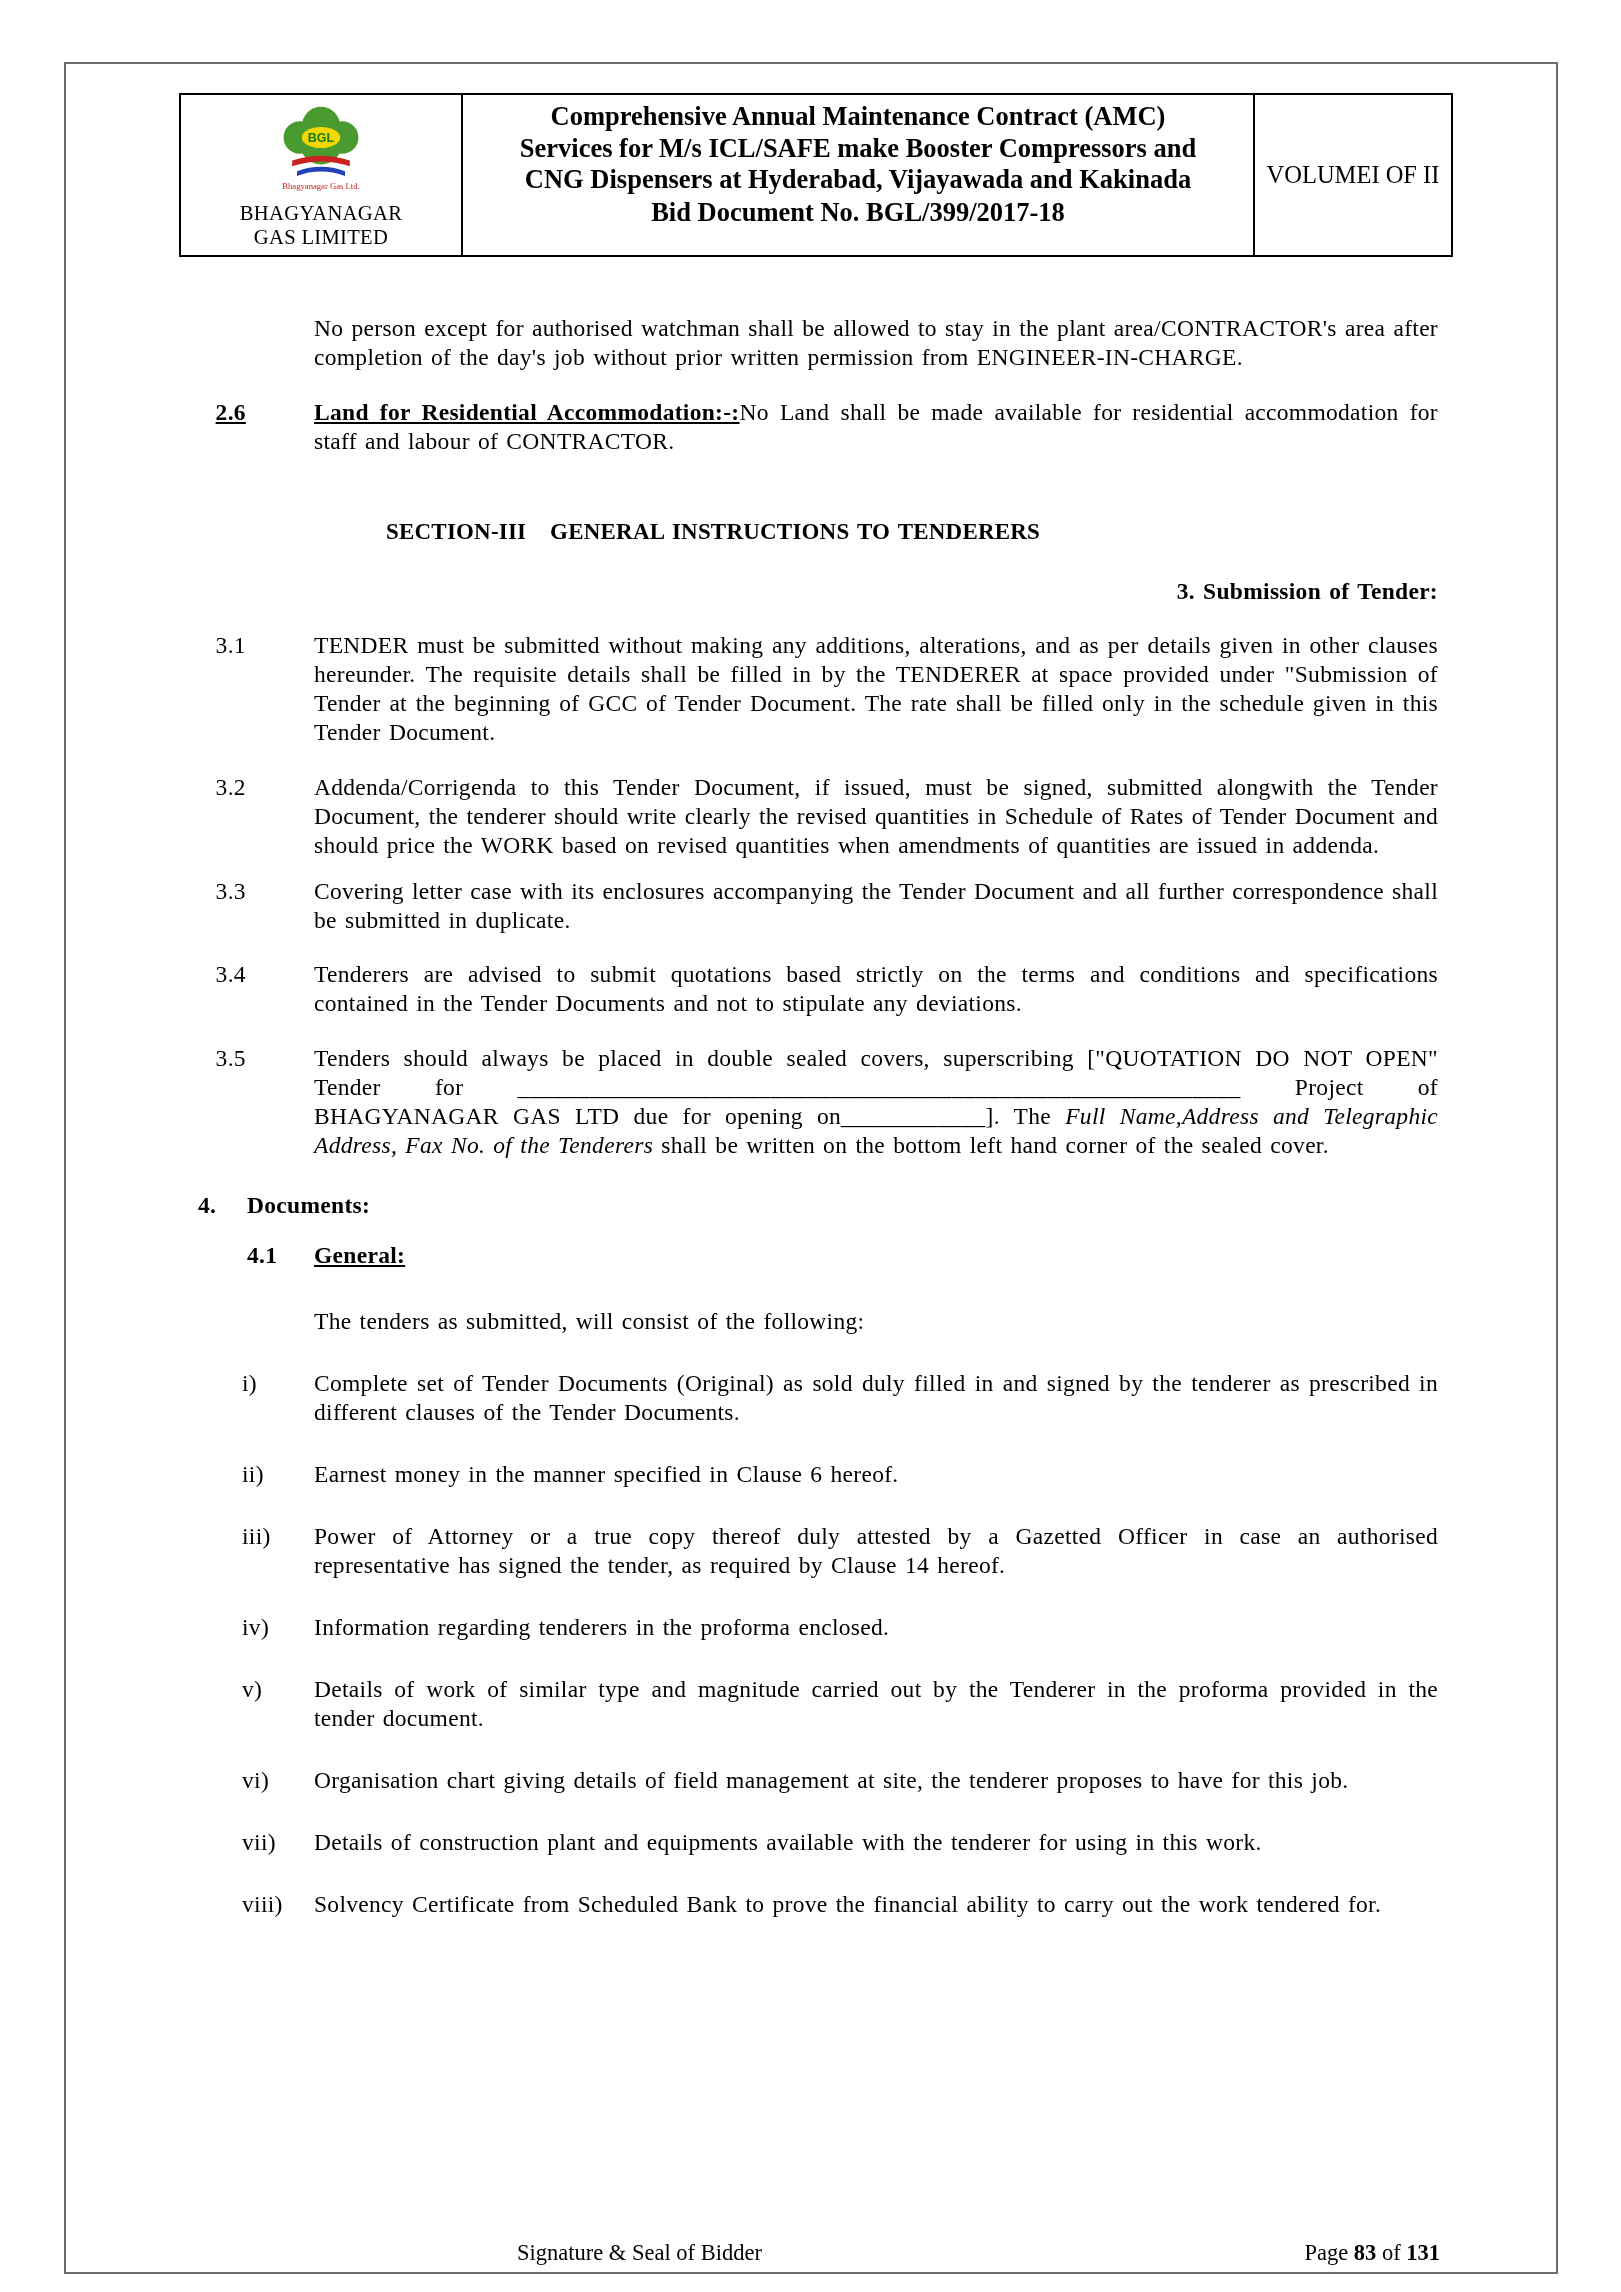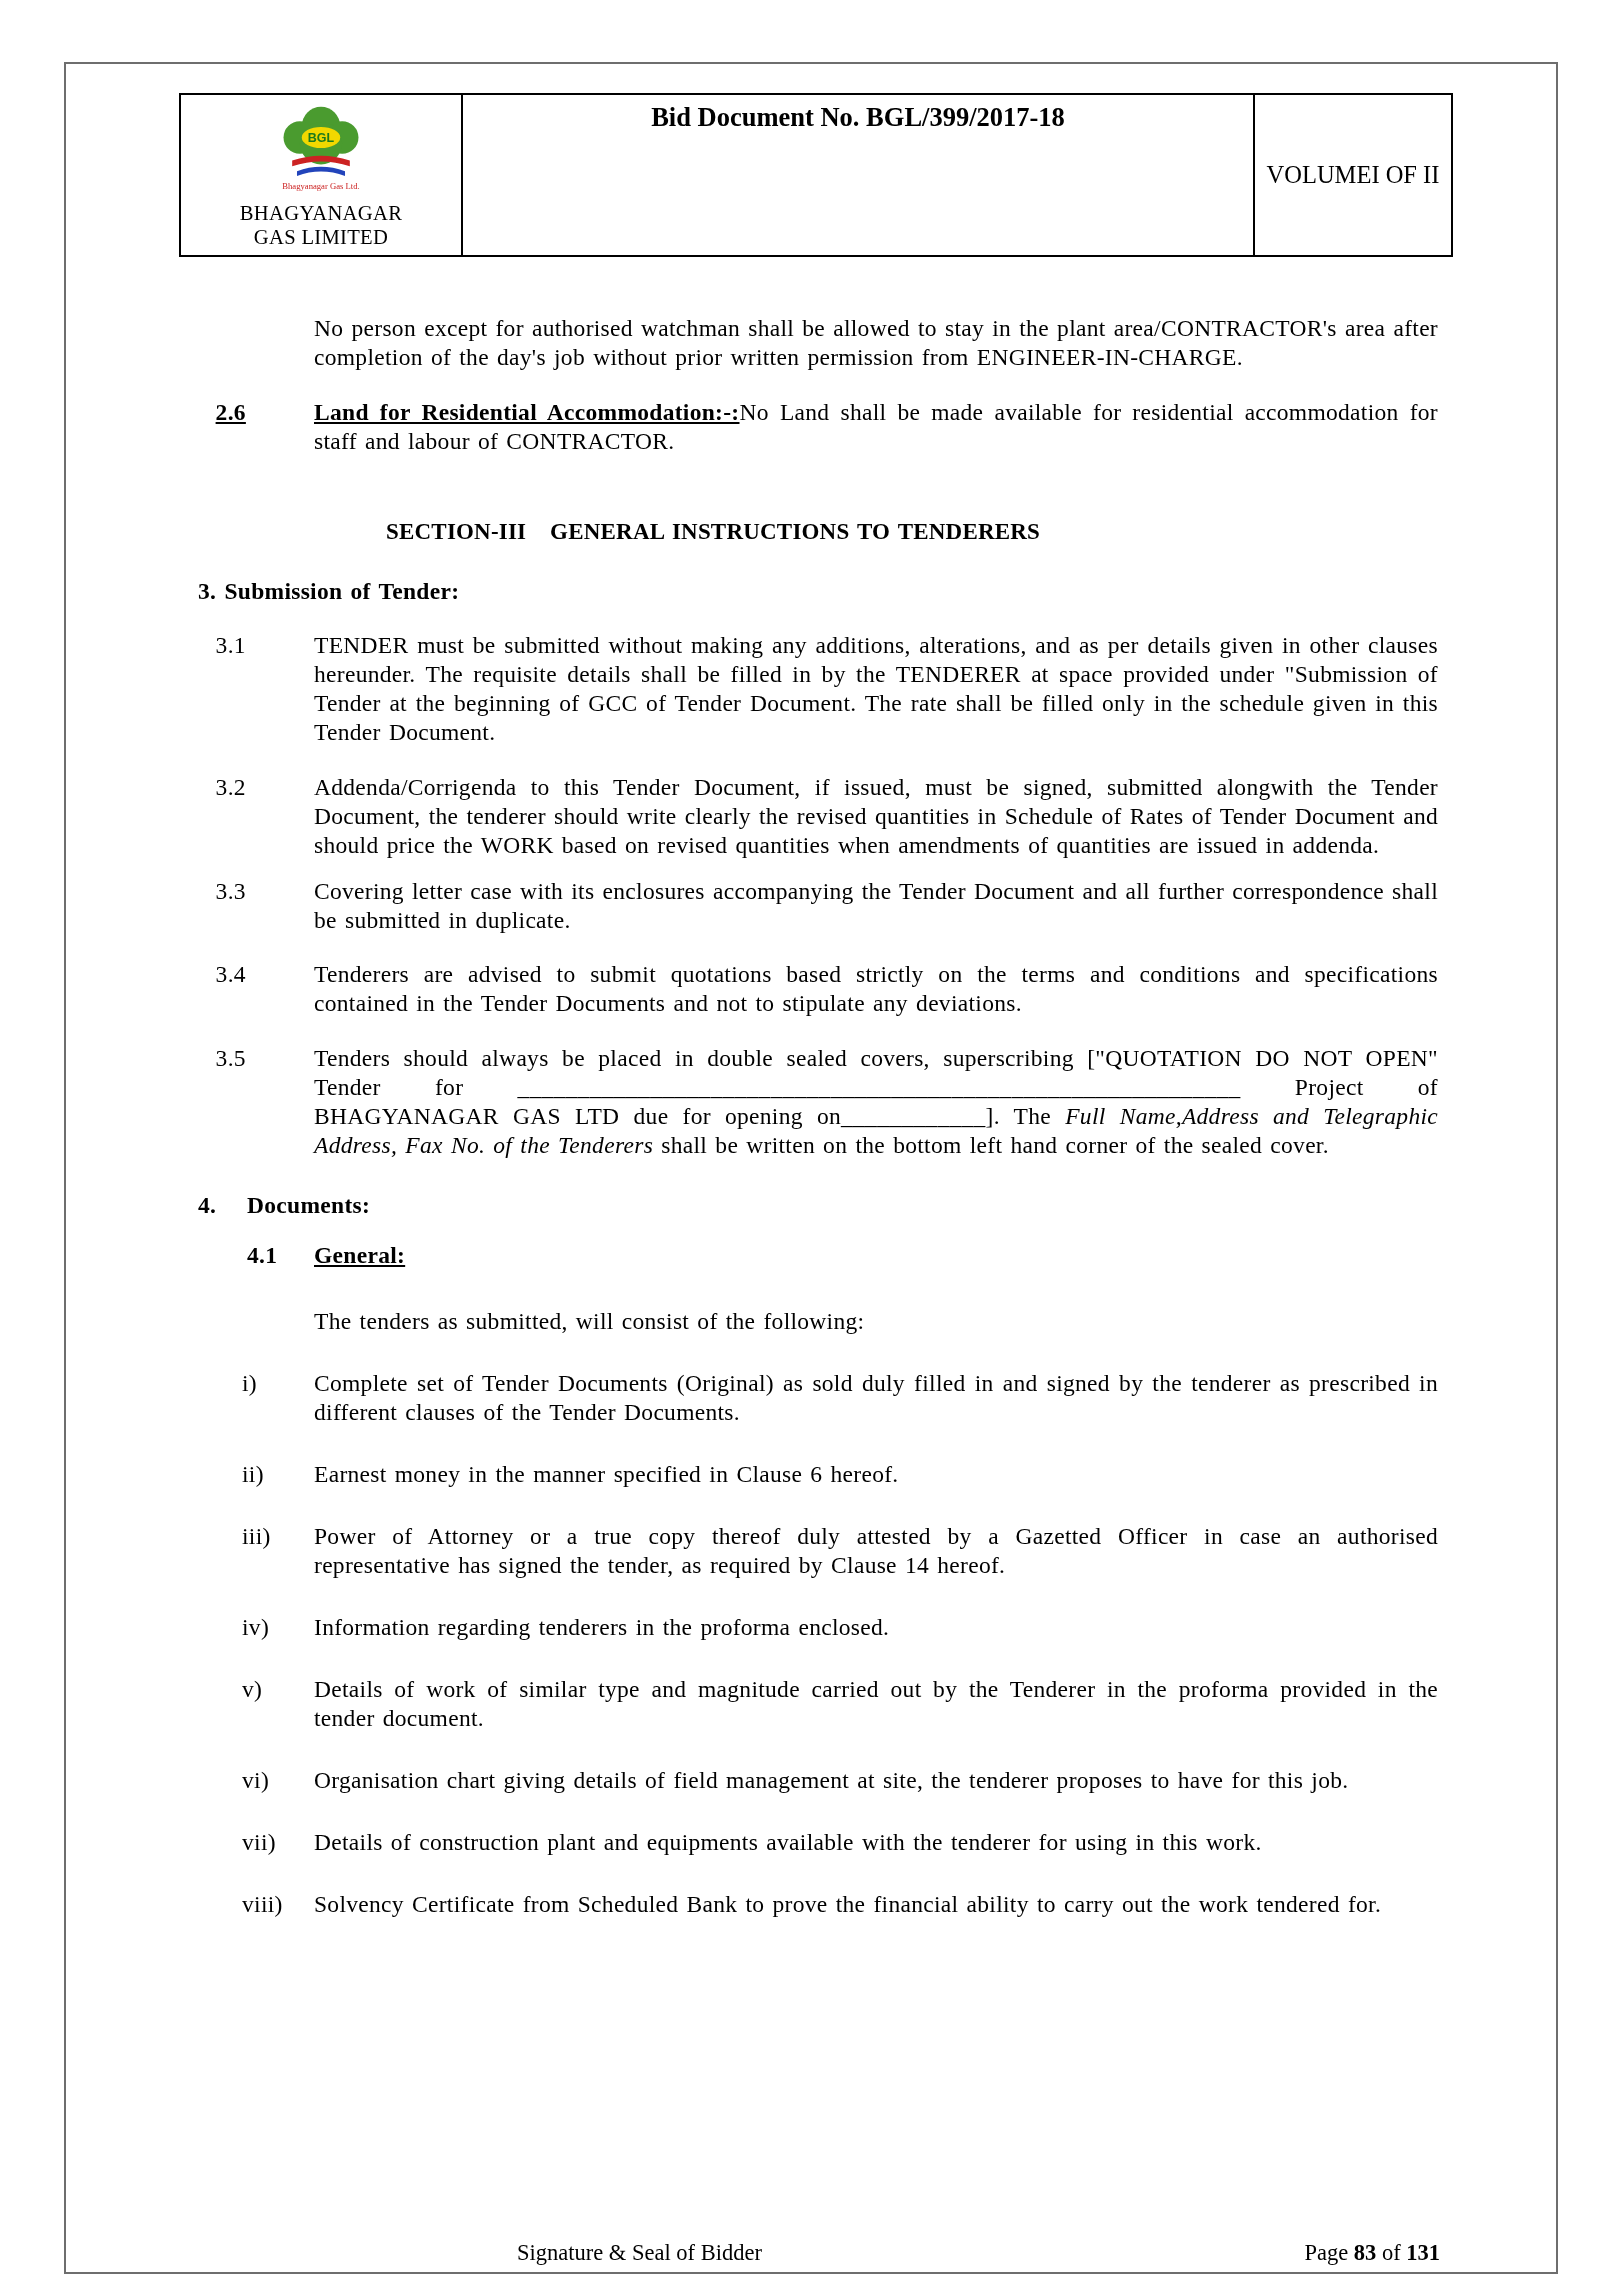--- a/index.html
+++ b/index.html
@@ -45,21 +45,21 @@
   .clause .txt { flex:1; text-align:justify; }
   .bold { font-weight:bold; }
   .underline { text-decoration:underline; }
   .italic { font-style:italic; }
   .mt-sm { margin-top:17px; }
   .mt { margin-top:25.5px; }
   .section-heading {
     margin-top:61px; margin-left:188px; font-weight:bold; font-size:23px;
     letter-spacing:0.2px;
   }
-  .submission-heading { margin-top:31px; font-weight:bold; }
+  .submission-heading { margin-top:31px; font-weight:bold;text-align:right; }
   .docs-heading { display:flex; margin-top:31px; font-weight:bold; }
   .docs-heading .num { width:49px; flex-shrink:0; }
   .docs-sub { display:flex; margin-top:21.6px; margin-left:49px; font-weight:bold; }
   .docs-sub .num { width:67px; flex-shrink:0; }
   .lead { margin-top:37px; margin-left:116px; }
   .item { display:flex; margin-top:33px; }
   .item .rnum { width:116px; padding-left:44px; flex-shrink:0; }
   .item .itxt { flex:1; text-align:justify; }
   
   .footer {
@@ -86,20 +86,21 @@
         <path d="M30 62 Q60 52 90 62 L90 68 Q60 58 30 68 Z" fill="#cc2222"></path>
         <path d="M35 73 Q60 64 85 73 L85 78 Q60 69 35 78 Z" fill="#2244bb"></path>
         <text x="60" y="92" text-anchor="middle" font-size="9" fill="#cc2222" font-family="Liberation Serif, serif">Bhagyanagar Gas Ltd.</text>
       </svg>
       <div class="org-name">
         <div>BHAGYANAGAR</div>
         <div>GAS LIMITED</div>
       </div>
     </div>
     <div class="cell title-cell">
+      <div>Comprehensive Annual Maintenance Contract (AMC) Services for M/s ICL/SAFE make Booster Compressors and CNG Dispensers at Hyderabad, Vijayawada and Kakinada</div>
       <div class="bid-doc">Bid Document No. BGL/399/2017-18</div>
     </div>
     <div class="cell volume-cell">
       <div>VOLUME</div>
       <div>I OF II</div>
     </div>
   </div>
 
   <div class="content">
 

